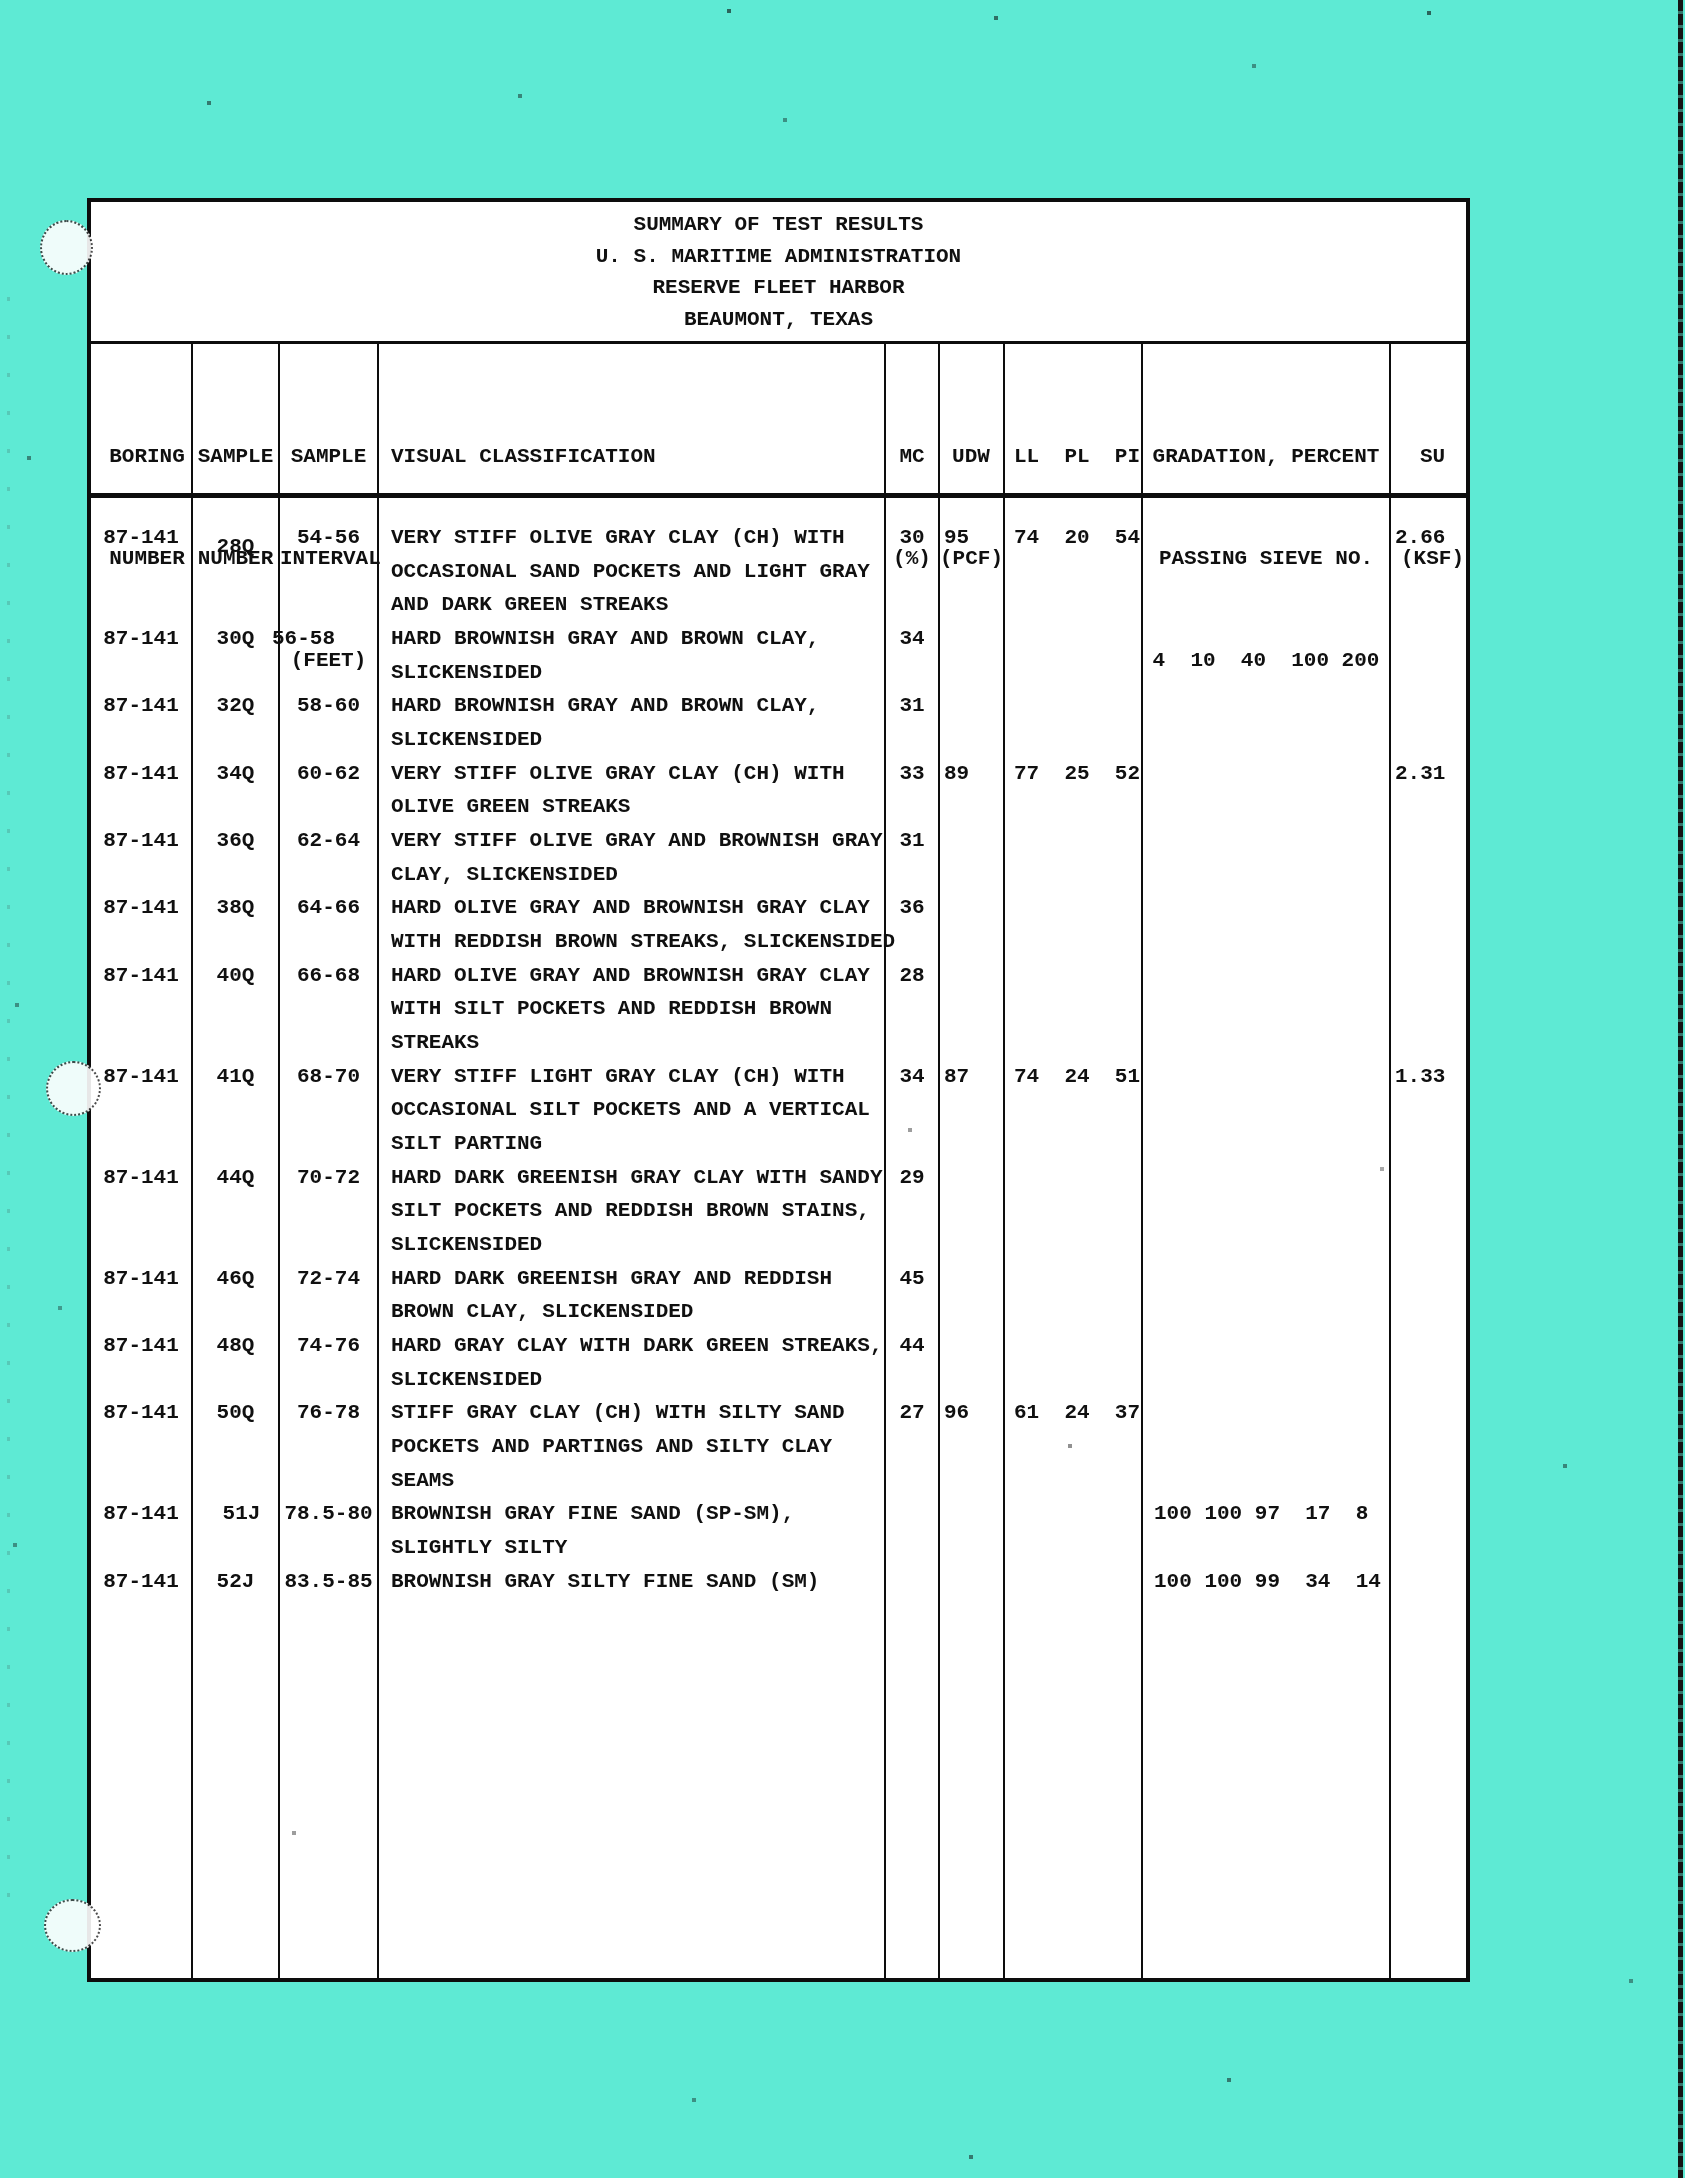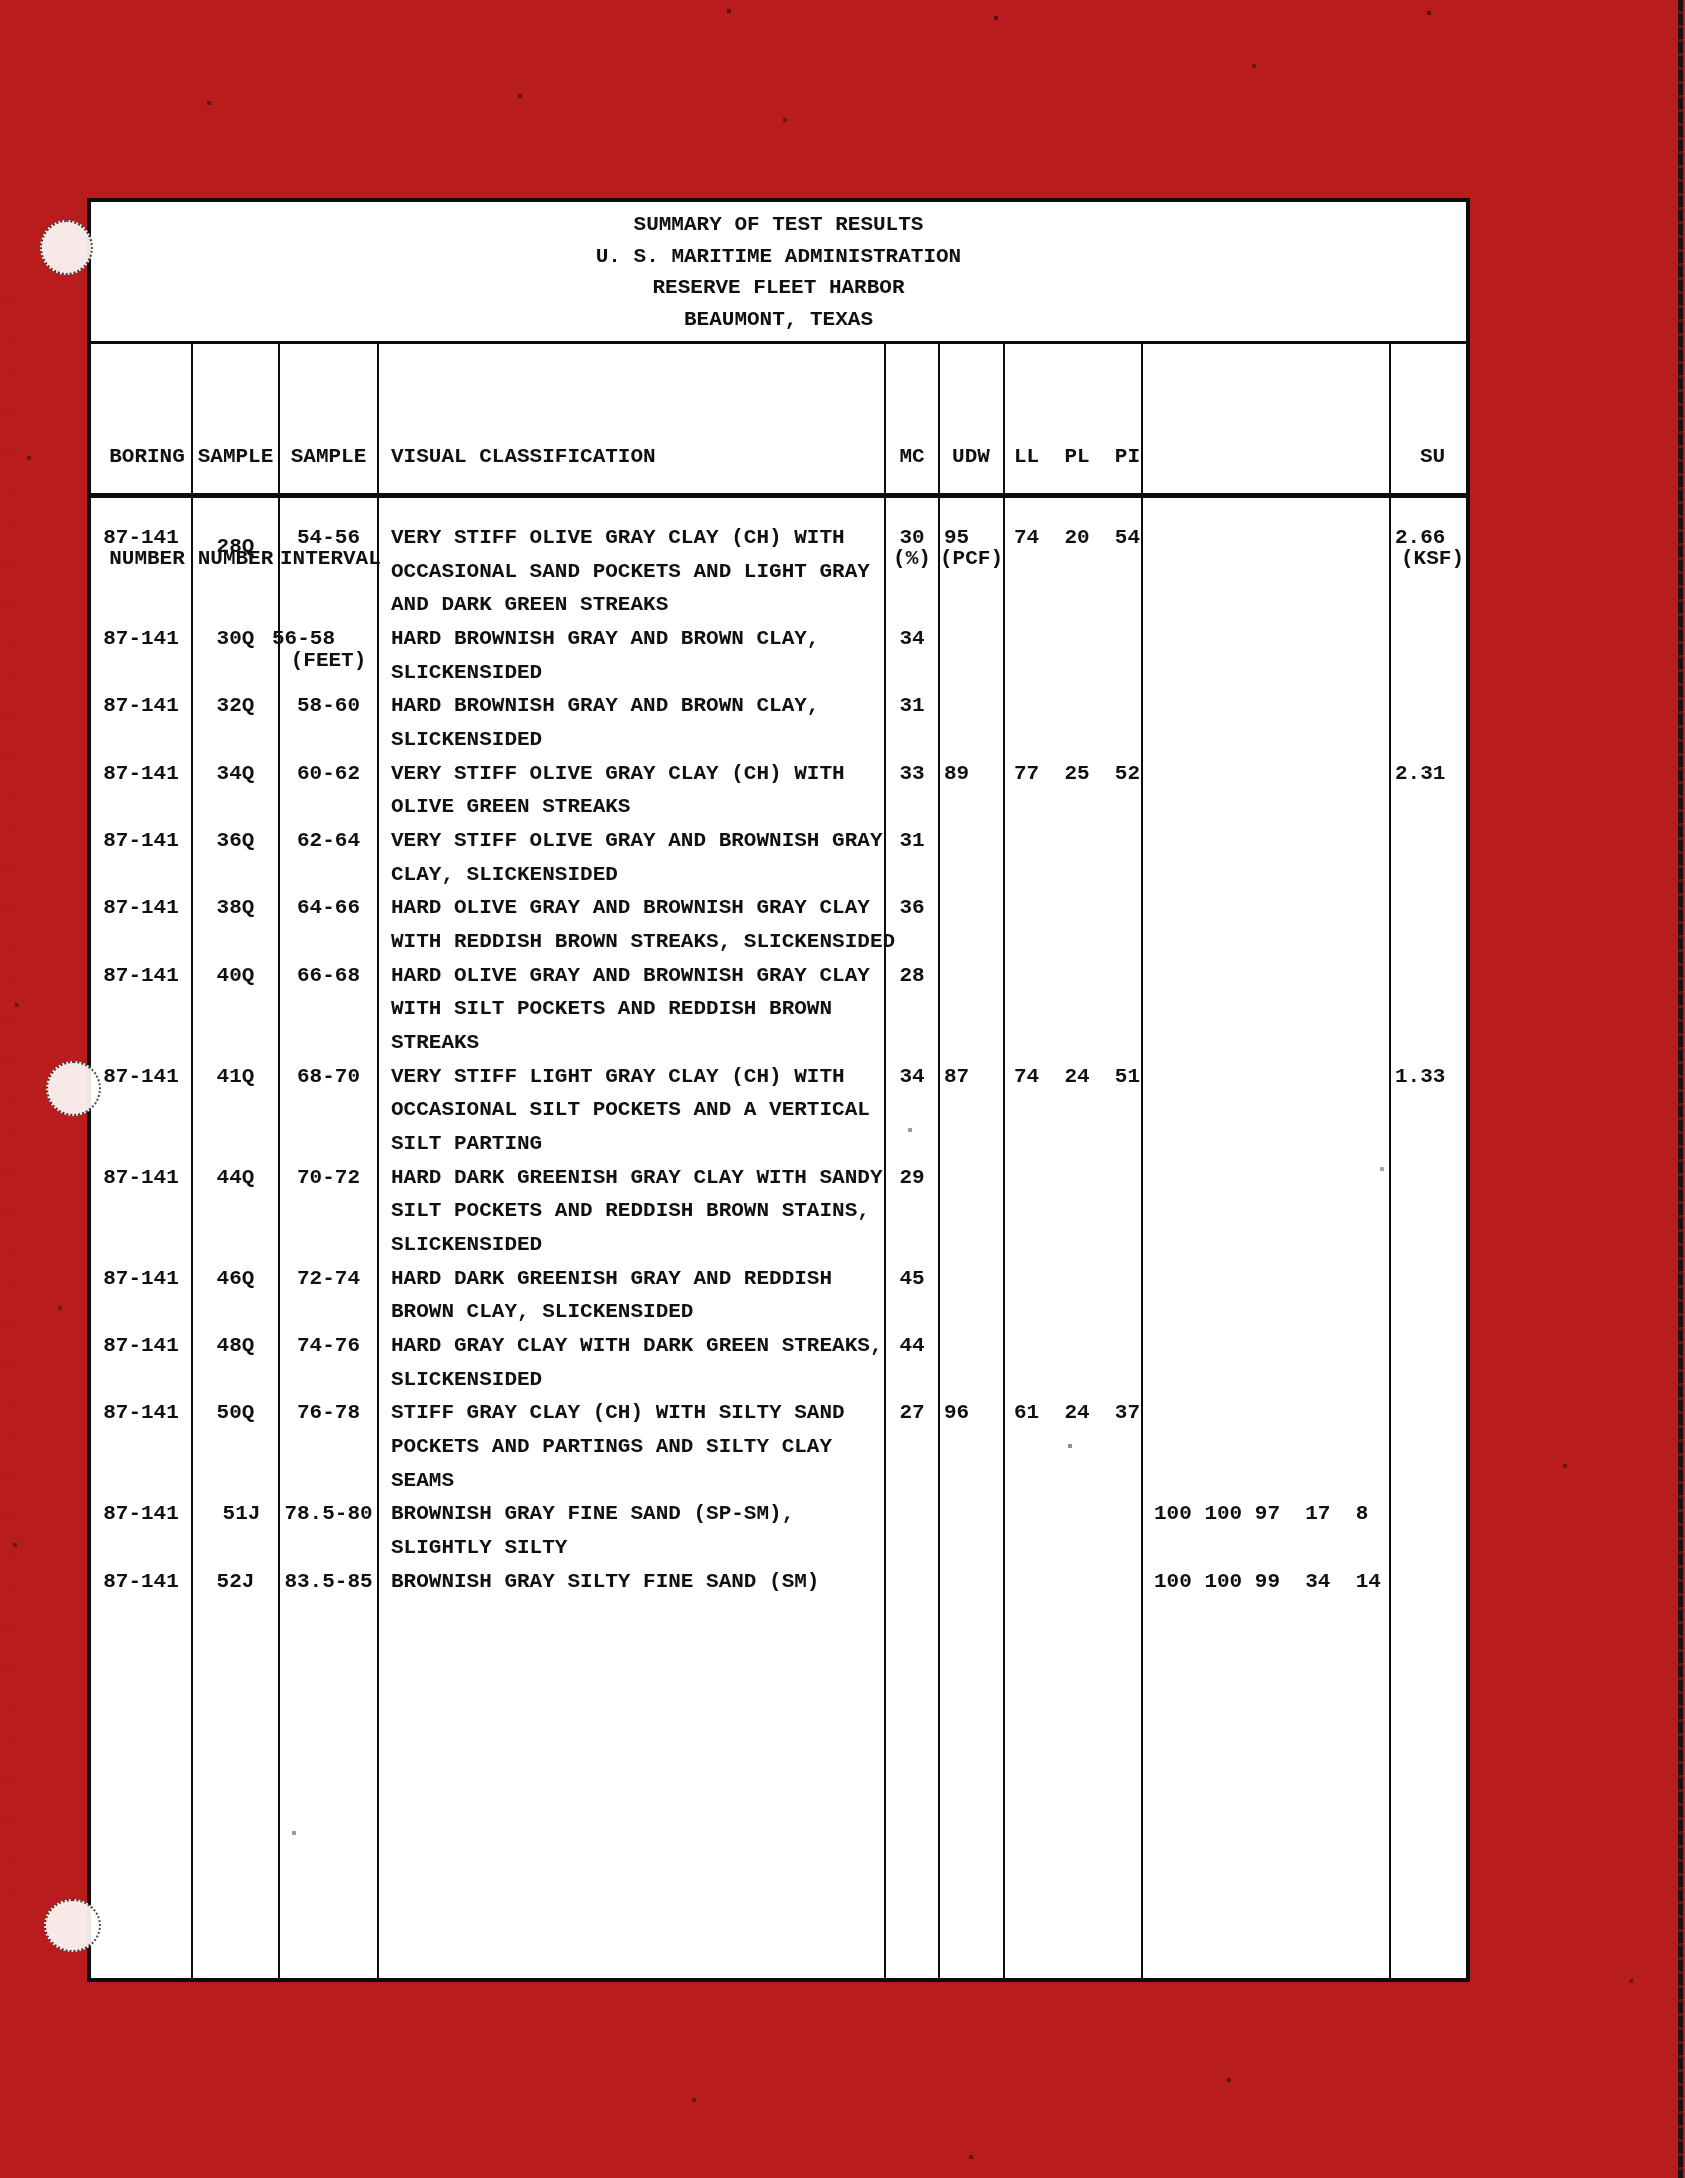--- a/index.html
+++ b/index.html
@@ -1,17 +1,17 @@
 <!DOCTYPE html>
 <html><head>
 <meta charset="utf-8">
 <style>
   html,body { margin:0; padding:0; background:#e8e8e8; }
   .page {
-    position:relative; width:1685px; height:2178px; background:#b91c1c;
+    position:relative; width:1685px; height:2178px; background:#5eead4;
     overflow:hidden; font-family:"Liberation Mono","DejaVu Sans Mono",monospace;
     color:#101010; margin:0 auto;
   }
   
   .edge-line {
     position:absolute; top:0; right:2px; width:5px; height:2178px;
     background:repeating-linear-gradient(to bottom,#141414 0 11px, rgba(20,20,20,.55) 11px 14px);
   }
   
   .left-artifact {
@@ -120,20 +120,25 @@
       </div>
       <div class="hcell h-class">
         <span>VISUAL CLASSIFICATION</span>
       </div>
       <div class="hcell h-udw">
         <span>UDW</span>
         <span>(PCF)</span>
       </div>
       <div class="hcell h-att">
         <span>LL  PL  PI</span>
+      </div>
+      <div class="hcell h-grad">
+        <span>GRADATION, PERCENT</span>
+        <span>PASSING SIEVE NO.</span>
+        <span>4  10  40  100 200</span>
       </div>
       <div class="hcell h-su">
         <span>SU</span>
         <span>(KSF)</span>
       </div>
     <span class="cell" style="top: 181px; left: 0px; width: 100px; text-align: center;">87-141</span>
         <span class="cell" style="top: 190px; left: 102px; width: 85px; text-align: center;">28Q</span>
         <span class="cell" style="top: 181px; left: 189px; width: 97px; text-align: center;">54-56</span>
         <span class="cell" style="top: 181px; left: 795px; width: 52px; text-align: center;">30</span>
         <span class="cell" style="top: 181px; left: 853px;">95</span>

